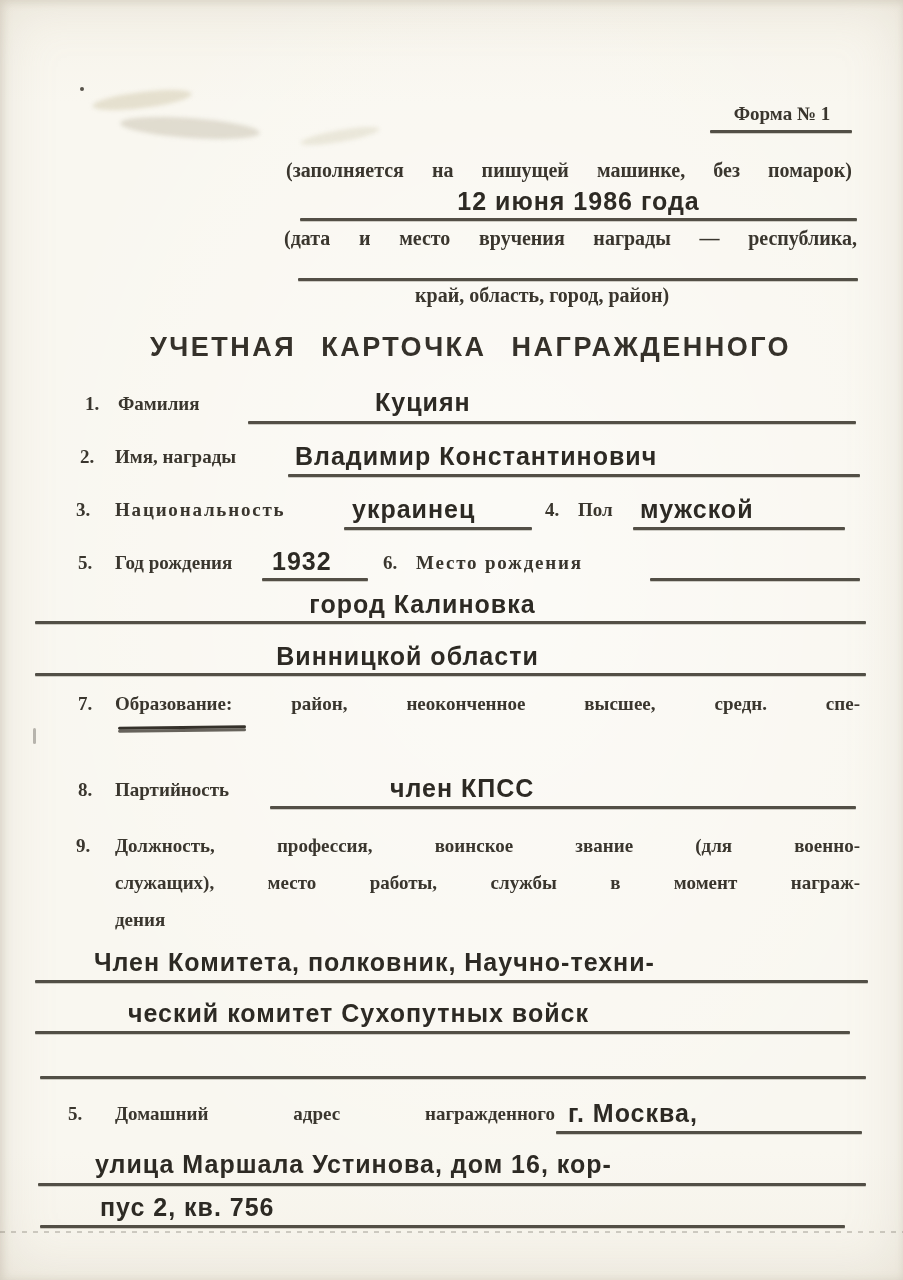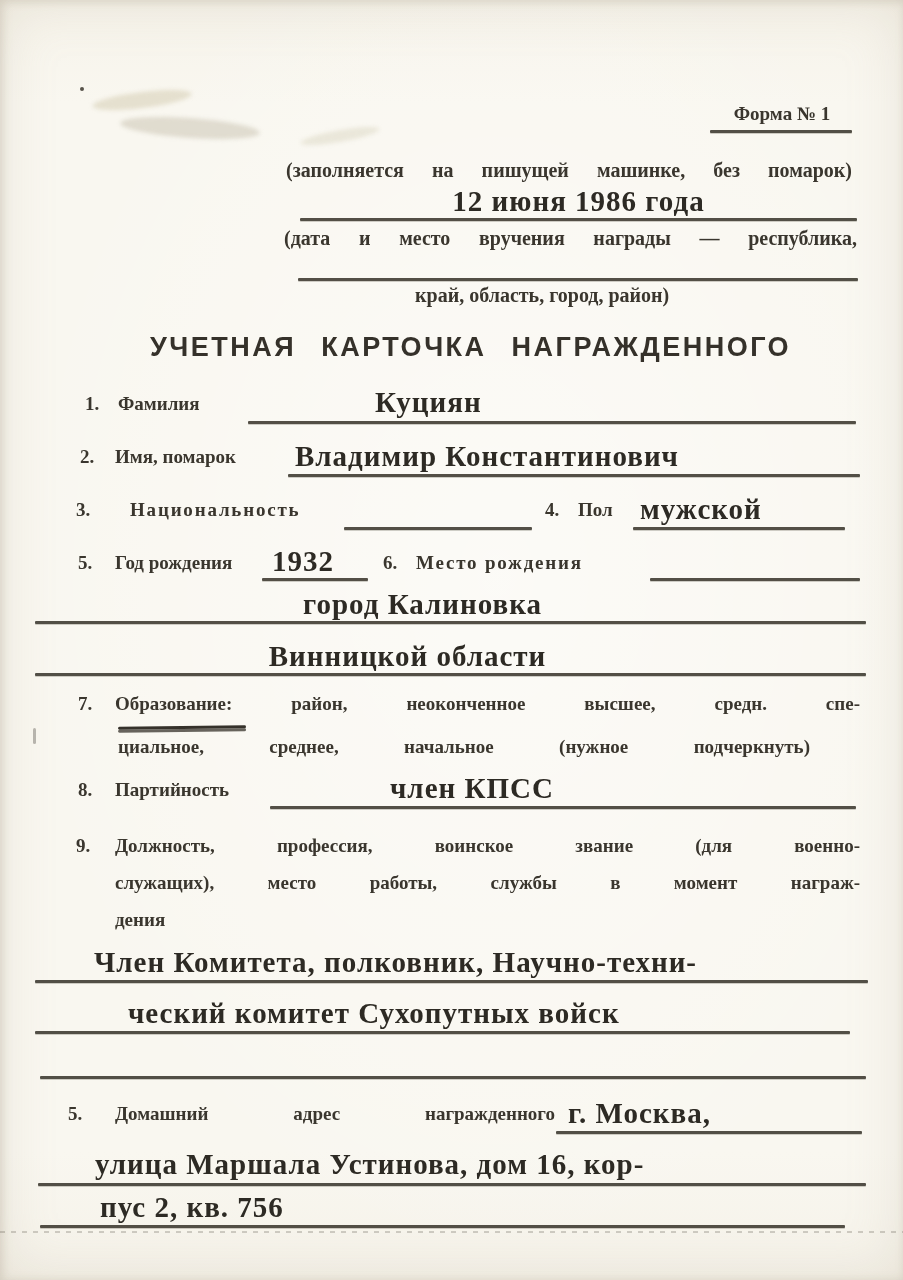--- a/index.html
+++ b/index.html
@@ -40,23 +40,23 @@
     font-family:"Liberation Sans", sans-serif;
     font-weight:bold;
     font-size:27px;
     letter-spacing:2.5px;
     word-spacing:15px;
     color:#35312a;
     white-space:nowrap;
   }
   
   .typed{
-    font-family:Liberation Serif, serif;
+    font-family:Liberation Sans, sans-serif;
     font-weight:bold;
-    font-size:29px;
+    font-size:25px;
     line-height:32px;
     letter-spacing:1px;
     color:#2d2a24;
     white-space:nowrap;
   }
   .center{text-align:center;}
   
   .rule{
     position:absolute;
     height:2px;
@@ -110,26 +110,27 @@
   <div class="abs title" style="left:150px;top:332px;">УЧЕТНАЯ КАРТОЧКА НАГРАЖДЕННОГО</div>
 
   <div class="abs print small" style="left:415px;top:283px;">край, область, город, район)</div>
 
   <div class="abs print" style="left:85px;top:390px;">1.</div>
   <div class="abs print" style="left:118px;top:390px;">Фамилия</div>
   <div class="abs typed" style="left:375px;top:386px;">Куциян</div>
   <div class="rule thick" style="left:248px;top:421px;width:608px;"></div>
 
   <div class="abs print" style="left:80px;top:443px;">2.</div>
-  <div class="abs print" style="left:115px;top:443px;">Имя, помарок</div>
+  <div class="abs print" style="left:115px;top:443px;">Имя, награды</div>
   <div class="abs typed" style="left:295px;top:440px;">Владимир Константинович</div>
   <div class="rule thick" style="left:288px;top:474px;width:572px;"></div>
 
   <div class="abs print" style="left:76px;top:496px;">3.</div>
-  <div class="abs print ls2" style="left:115px;top:496px;margin-left:15px;">Национальность</div>
+  <div class="abs print ls2" style="left:115px;top:496px;">Национальность</div>
+  <div class="abs typed" style="left:352px;top:493px;">украинец</div>
   <div class="rule thick" style="left:344px;top:527px;width:188px;"></div>
   <div class="abs print" style="left:545px;top:496px;">4.</div>
   <div class="abs print" style="left:578px;top:496px;">Пол</div>
   <div class="abs typed" style="left:640px;top:493px;">мужской</div>
   <div class="rule thick" style="left:633px;top:527px;width:212px;"></div>
 
   <div class="abs print" style="left:78px;top:549px;">5.</div>
   <div class="abs print" style="left:115px;top:549px;">Год рождения</div>
   <div class="abs typed" style="left:272px;top:545px;">1932</div>
   <div class="rule thick" style="left:262px;top:578px;width:106px;"></div>
@@ -139,21 +140,20 @@
 
   <div class="abs typed center" style="left:0px;top:588px;width:845px;">город Калиновка</div>
   <div class="rule thick" style="left:35px;top:621px;width:831px;"></div>
 
   <div class="abs typed center" style="left:0px;top:640px;width:815px;">Винницкой области</div>
   <div class="rule thick" style="left:35px;top:673px;width:831px;"></div>
 
   <div class="abs print" style="left:78px;top:690px;">7.</div>
   <div class="abs print justify" style="left:115px;top:690px;width:745px;"><span>Образование:</span> <span>район,</span> <span>неоконченное высшее, средн. спе-</span></div>
   <div class="pen-underline" style="left:118px;top:726px;width:128px;"></div>
-  <div class="abs print justify" style="left:118px;top:733px;width:692px;">циальное, среднее, начальное (нужное подчеркнуть)</div>
 
   <div class="abs print" style="left:78px;top:776px;">8.</div>
   <div class="abs print" style="left:115px;top:776px;">Партийность</div>
   <div class="abs typed" style="left:390px;top:772px;">член КПСС</div>
   <div class="rule thick" style="left:270px;top:806px;width:586px;"></div>
 
   <div class="abs print" style="left:76px;top:832px;">9.</div>
   <div class="abs print justify" style="left:115px;top:832px;width:745px;">Должность, профессия, воинское звание (для военно-</div>
   <div class="abs print justify" style="left:115px;top:869px;width:745px;">служащих), место работы, службы в момент награж-</div>
   <div class="abs print" style="left:115px;top:906px;">дения</div>

